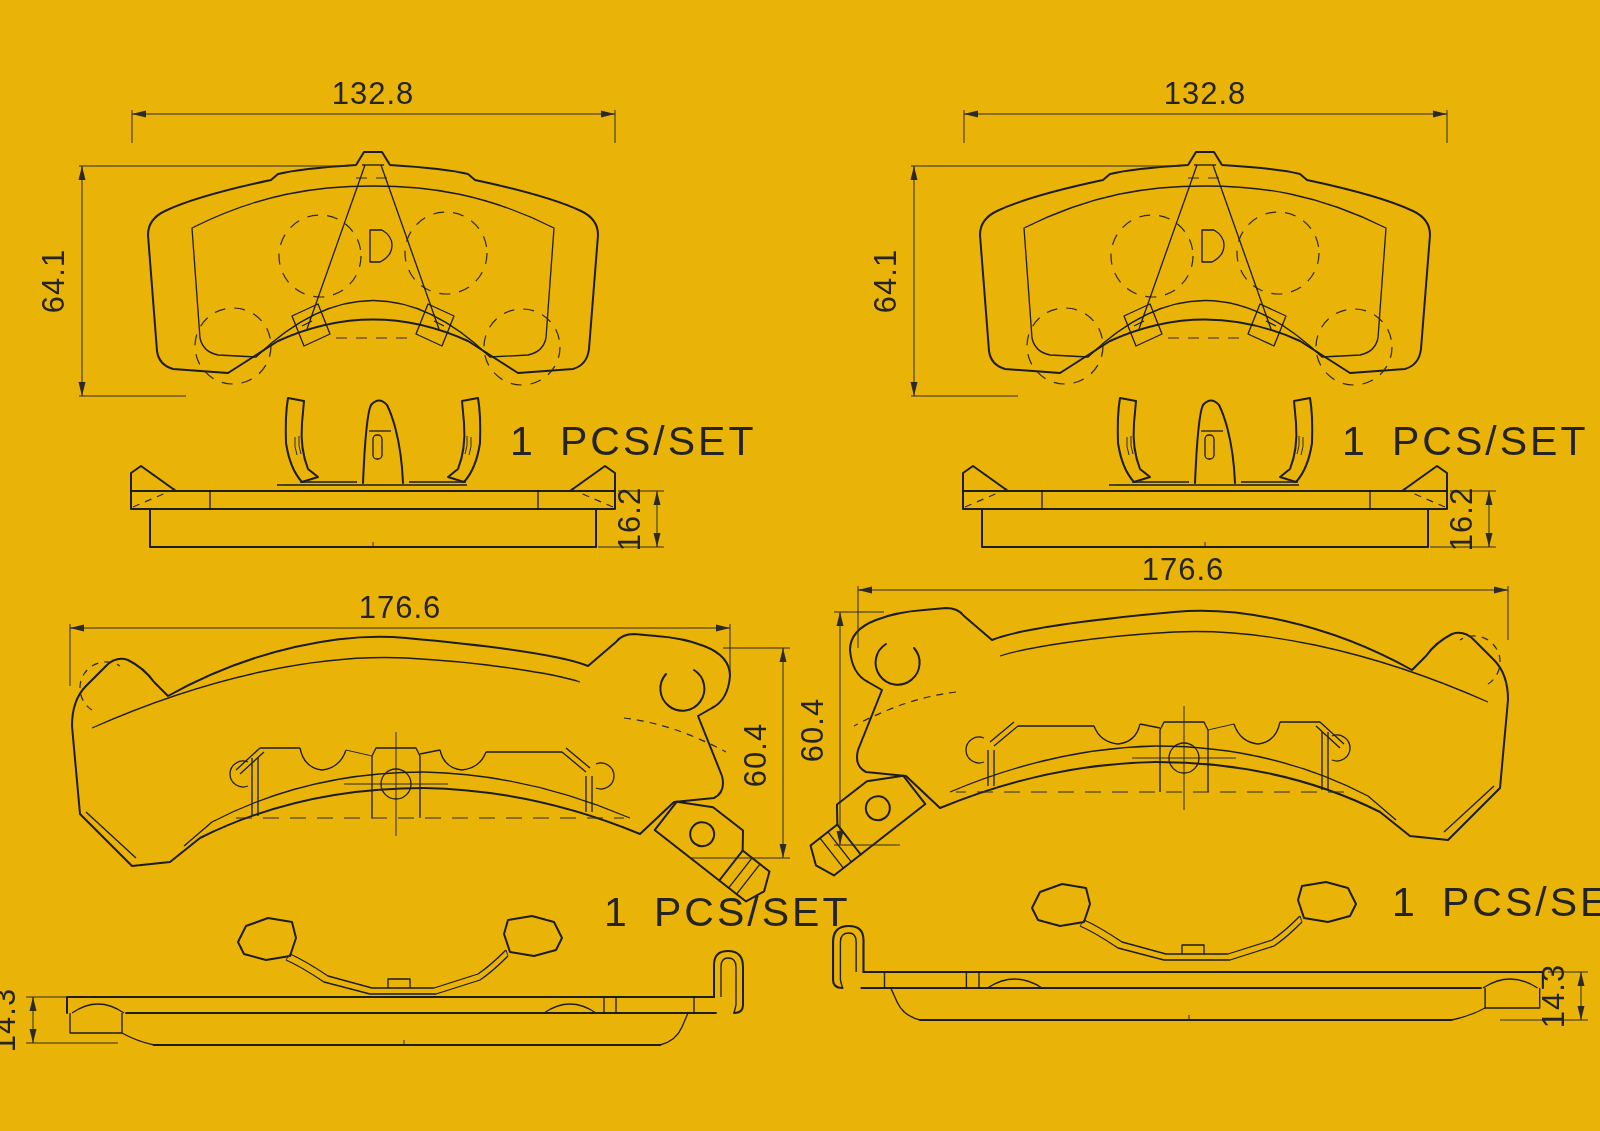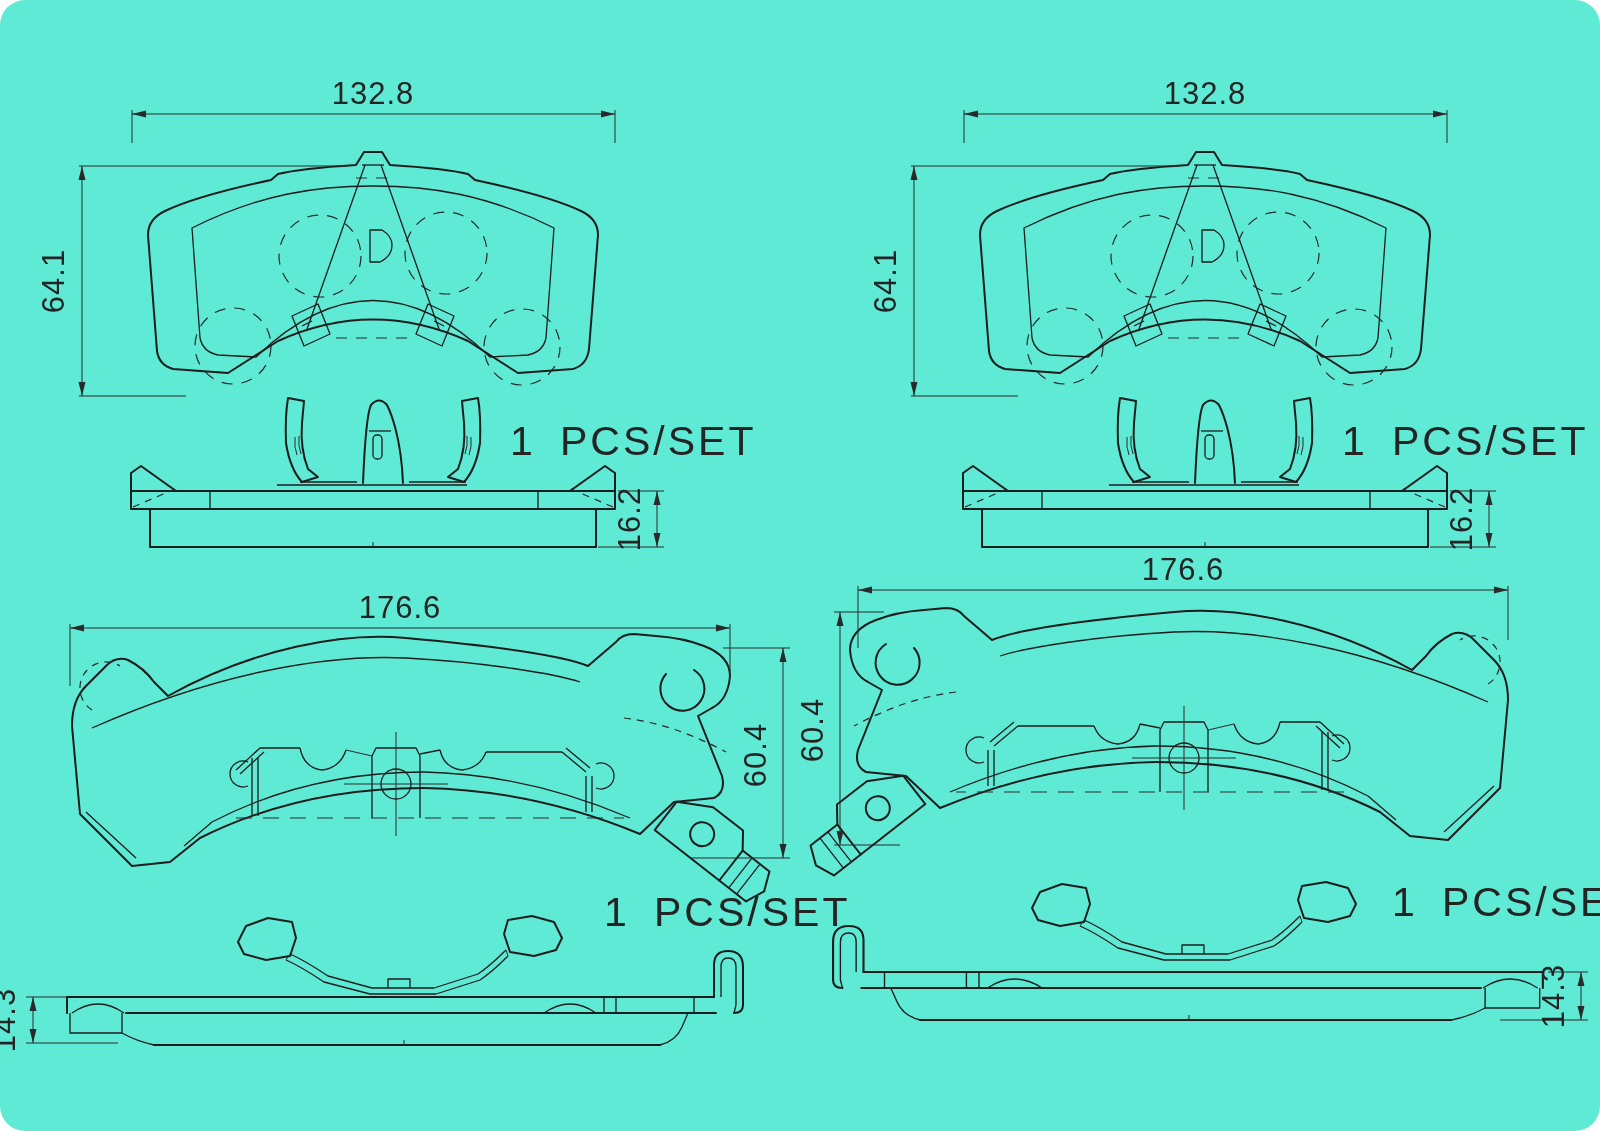--- a/index.html
+++ b/index.html
@@ -1,16 +1,16 @@
 <!DOCTYPE html>
 <html><head>
 <meta charset="utf-8">
 <style>
   html,body{margin:0;padding:0;background:#ffffff;}
-  .sheet{position:relative;width:1600px;height:1131px;background:#5eead4;overflow:hidden;border-radius:25px;}
+  .sheet{position:relative;width:1600px;height:1131px;background:#eab308;overflow:hidden;}
   svg text{font-family:"Liberation Sans", sans-serif;fill:#242424;}
   .dimtxt{font-size:31px;letter-spacing:1px;}
   .qtytxt{font-size:41px;letter-spacing:3px;}
   .part{stroke:#1d1d1d;fill:none;stroke-width:2;stroke-linejoin:round;stroke-linecap:round;}
   .thin{stroke:#1d1d1d;fill:none;stroke-width:1.3;stroke-linejoin:round;}
   .hair{stroke:#2a2a2a;fill:none;stroke-width:1;}
   .hid{stroke:#2a2a2a;fill:none;stroke-width:1.2;stroke-dasharray:11 9;}
   .hid2{stroke:#2a2a2a;fill:none;stroke-width:1.2;stroke-dasharray:7 6;}
   .dash{stroke:#2a2a2a;fill:none;stroke-width:1.2;stroke-dasharray:16 11;}
   .ext{stroke:#2a2a2a;fill:none;stroke-width:1;}

